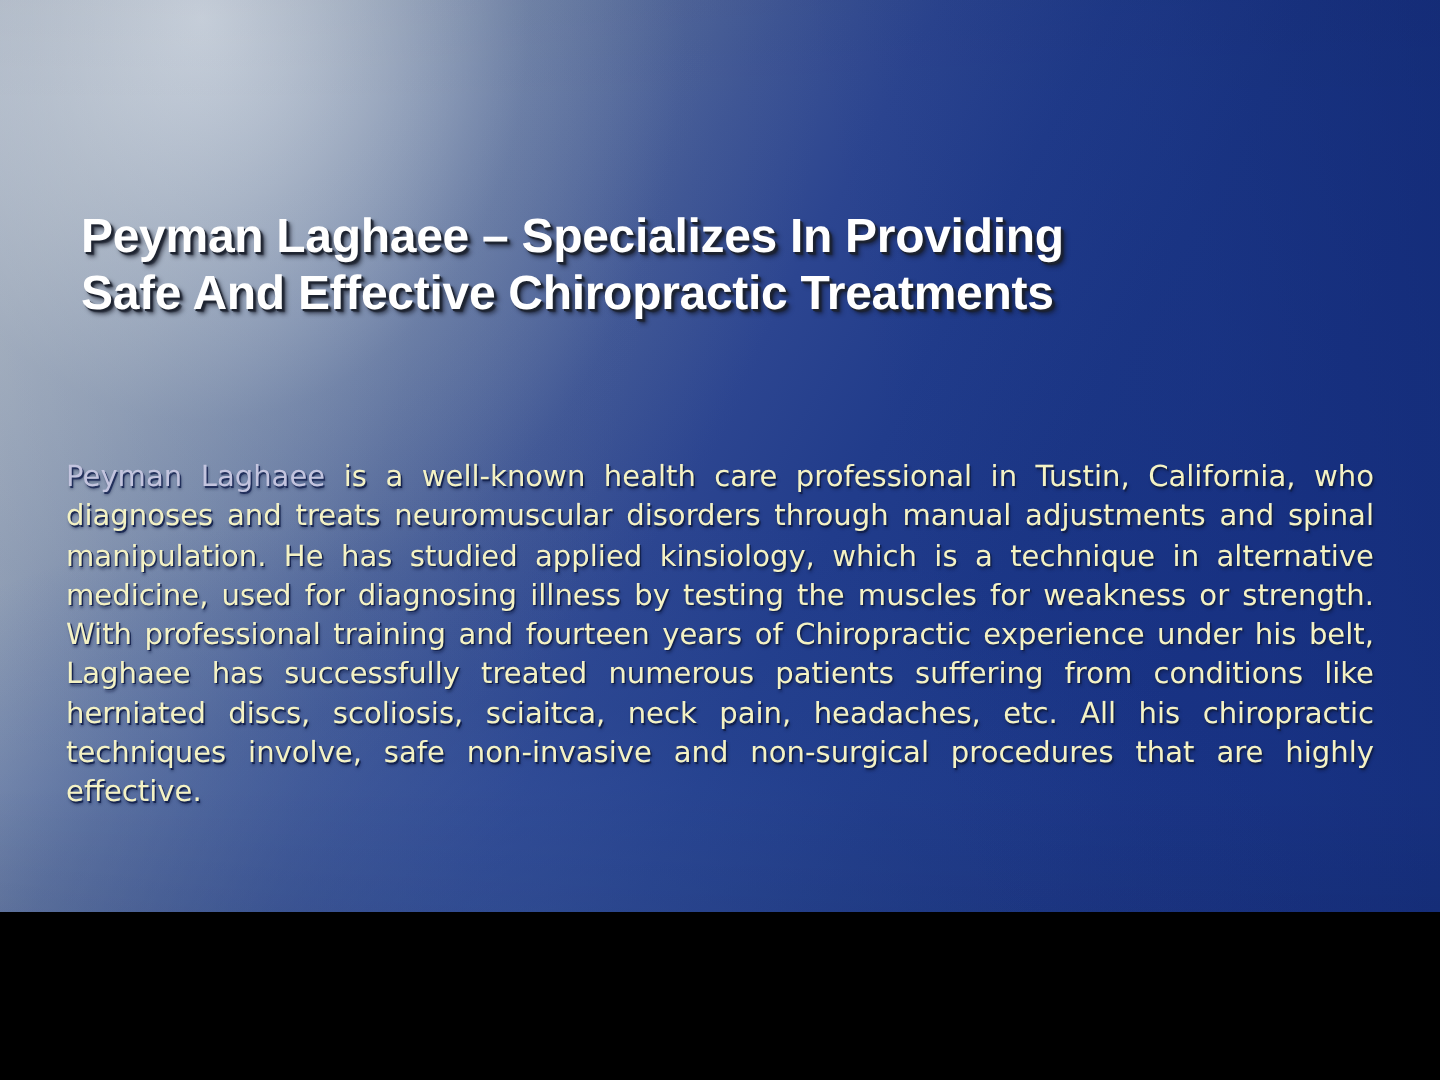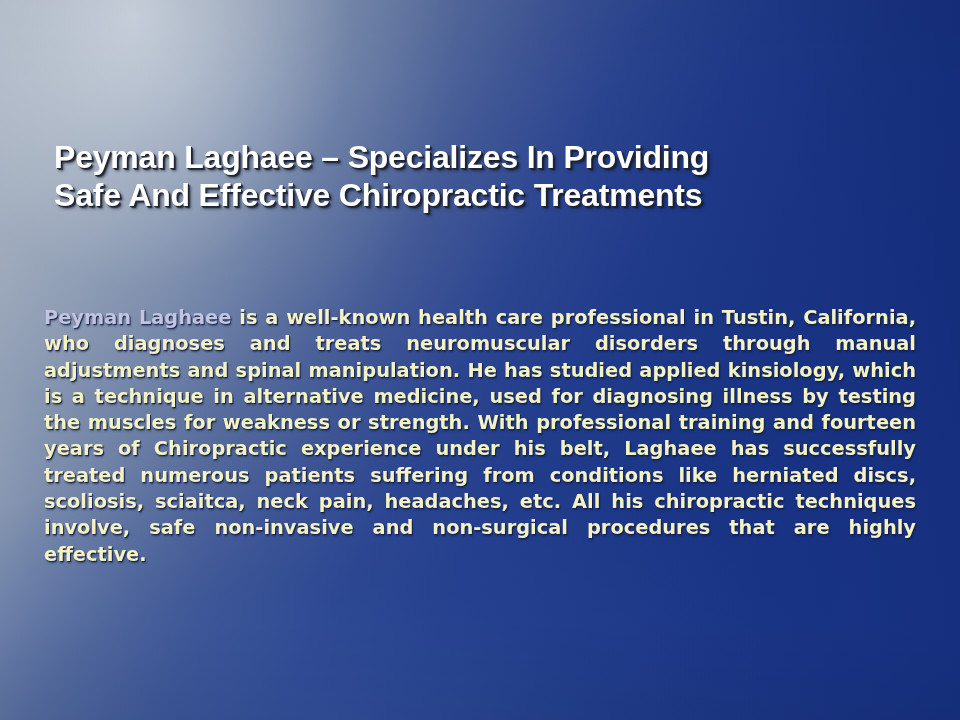--- a/index.html
+++ b/index.html
@@ -8,21 +8,21 @@
     padding: 0;
     background: #000;
   }
   body {
     font-family: "DejaVu Sans", sans-serif;
   }
 
   #slide {
     position: relative;
     width: 960px;
-    height: 720px;
+    height: 608px;
     overflow: hidden;
     background: #1b3a86;
   }
 
   
   .bg-base {
     position: absolute;
     inset: 0;
     background: linear-gradient(118deg,
         #a4aebb 0%,
@@ -111,21 +111,21 @@
        3px 3px 3px rgba(18,22,34,0.55);
     white-space: pre-line;
   }
 
   #body {
     position: absolute;
     left: 44px;
     top: 258px;
     width: 872px;
     font-family: "DejaVu Sans", sans-serif;
-    font-weight: bold;
+    font-weight: normal;
     font-size: 19.4px;
     line-height: 26.3px;
     color: #f4f2c4;
     text-align: justify;
     text-shadow:
        1px 1px 0 rgba(16,30,74,0.85),
        1px 2px 2px rgba(12,24,62,0.55);
     margin-top: 47px;
   }
   #body .lead-name {

